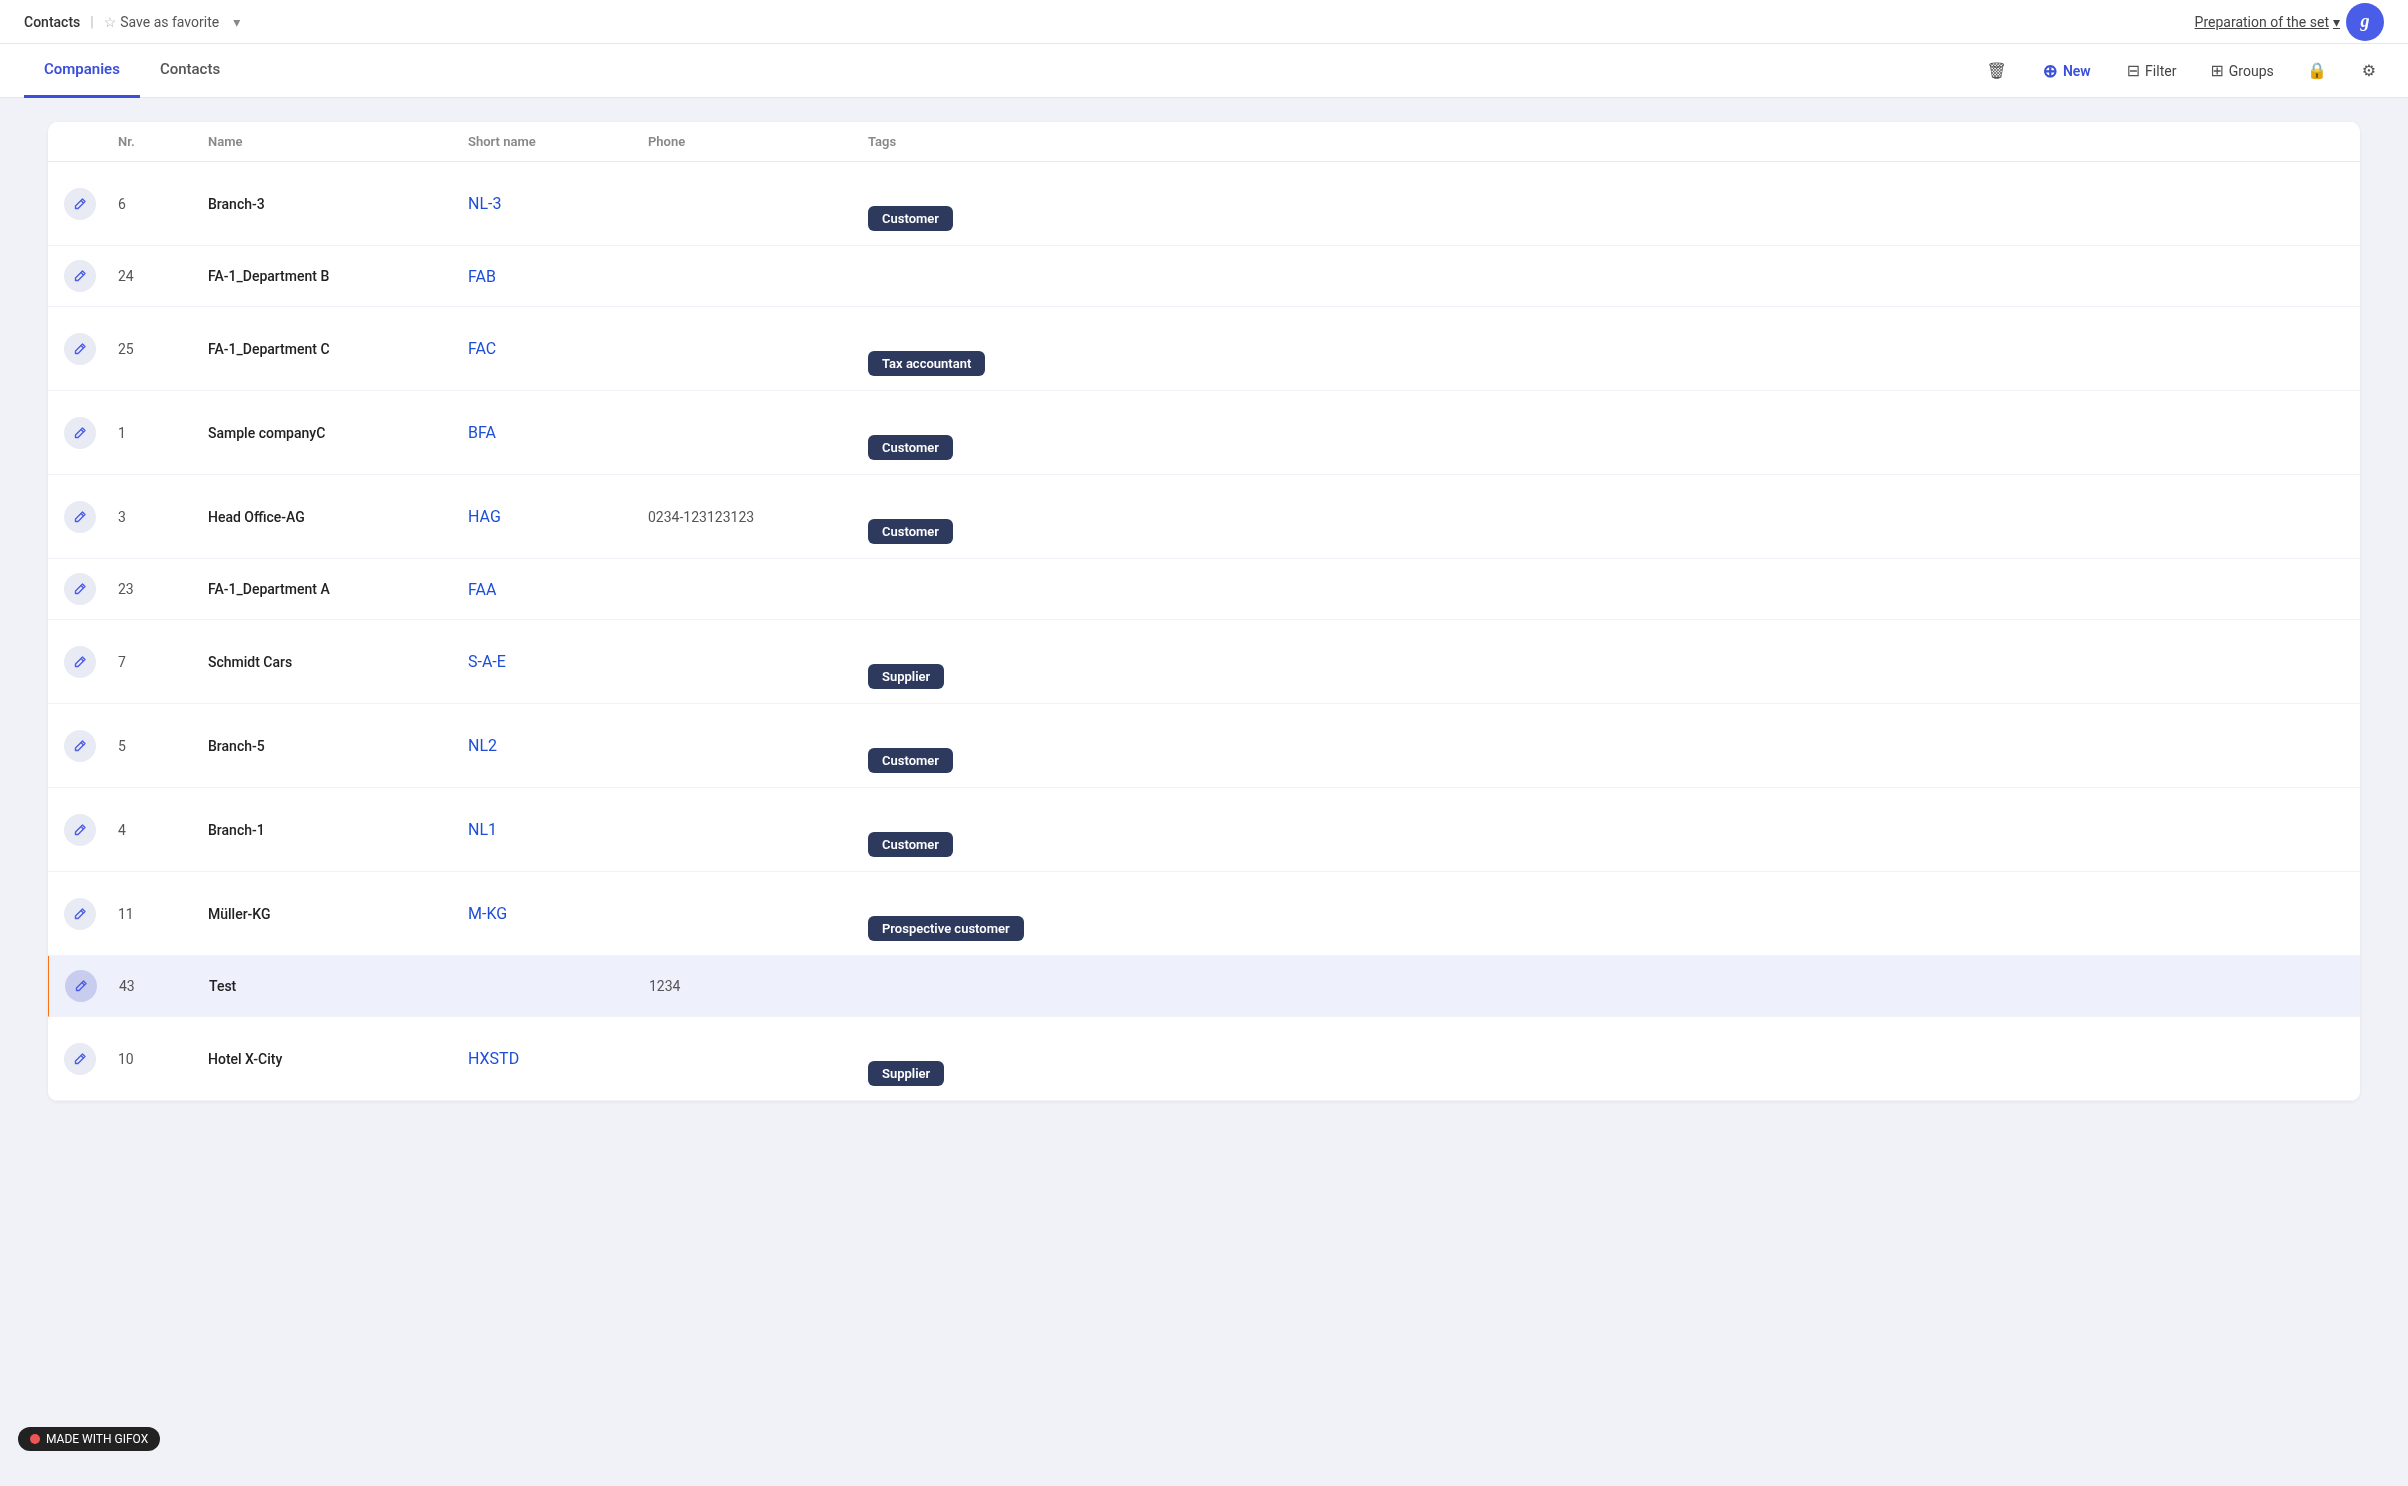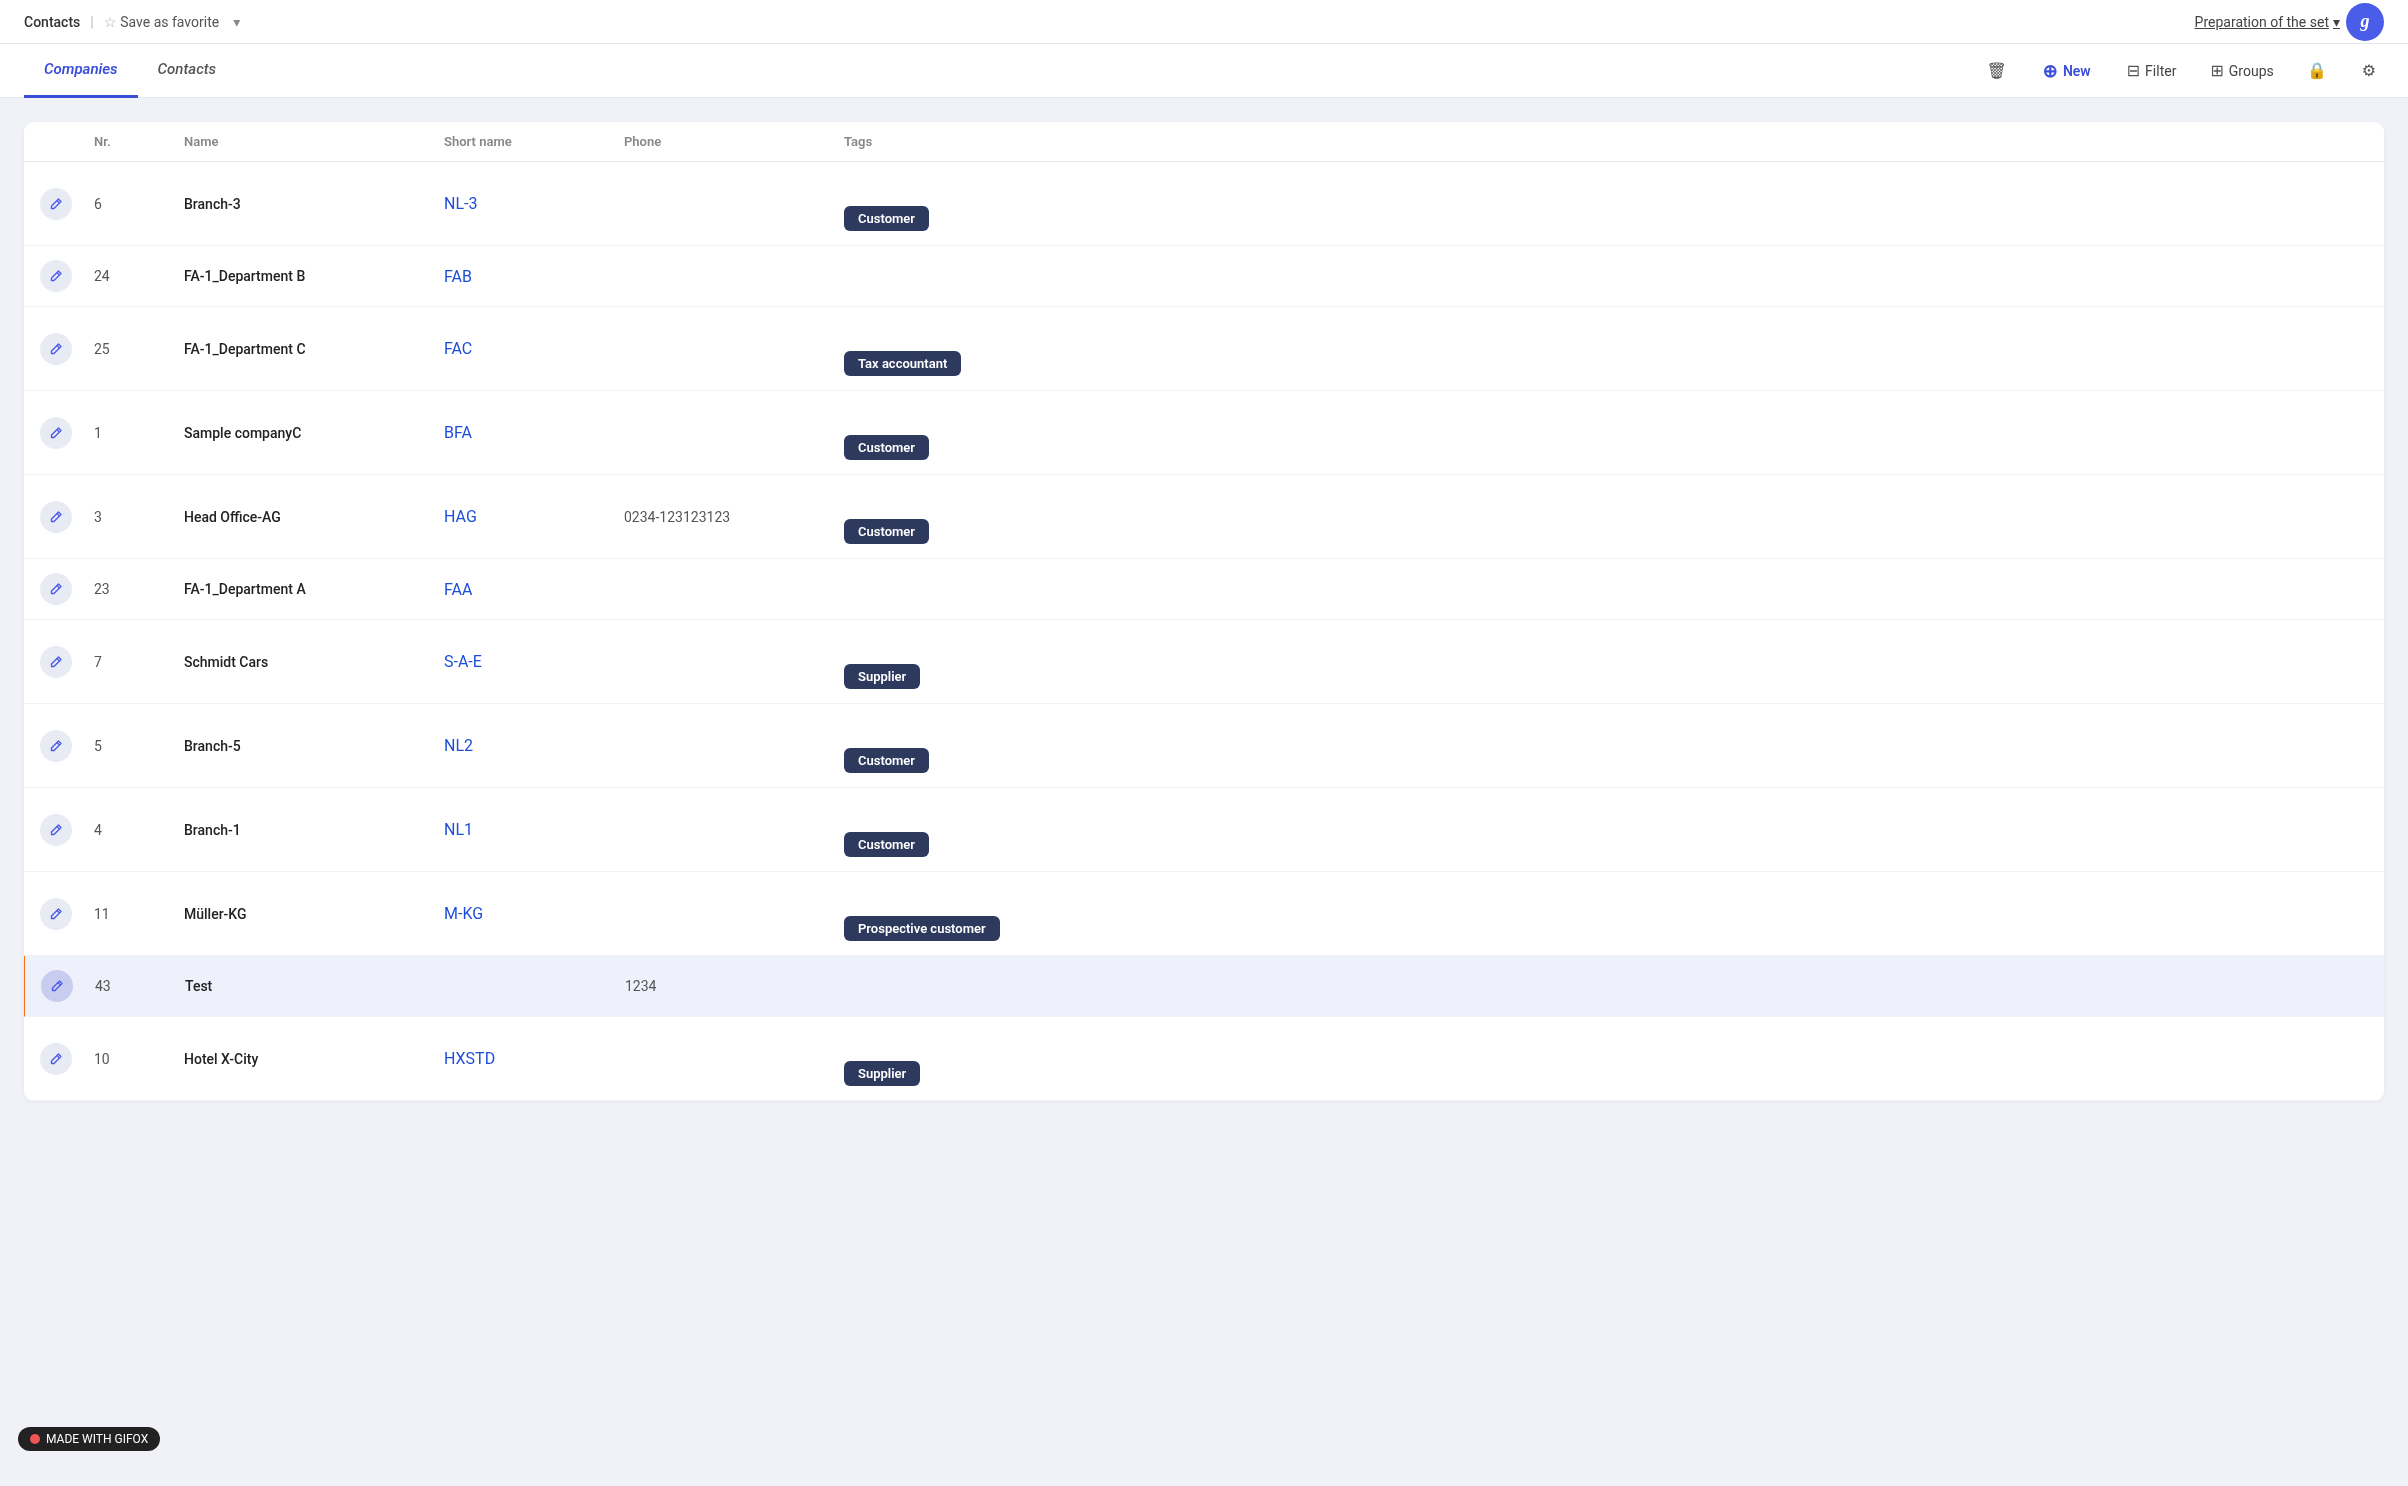--- a/index.html
+++ b/index.html
@@ -87,21 +87,20 @@
     .nav-tab {
       padding: 0 20px;
       height: 54px;
       display: flex;
       align-items: center;
       font-size: 15px;
       font-weight: 500;
       color: #555;
       cursor: pointer;
       border-bottom: 3px solid transparent;
-      font-style: italic;
     }
     .nav-tab.active {
       color: #3b4fd8;
       border-bottom: 3px solid #3b4fd8;
       font-weight: 600;
     }
     .nav-actions {
       display: flex;
       align-items: center;
       gap: 18px;
@@ -130,21 +129,21 @@
       cursor: pointer;
       padding: 5px 10px;
       border-radius: 5px;
     }
     .new-btn .icon {
       font-size: 18px;
       color: #3b4fd8;
     }
 
     .content {
-      padding: 24px 24px;
+      padding: 24px 48px;
     }
     .list-container {
       background: #fff;
       border-radius: 10px;
       overflow: hidden;
       box-shadow: 0 1px 4px rgba(0,0,0,0.06);
     }
     .list-header {
       display: grid;
       grid-template-columns: 54px 90px 260px 180px 220px 1fr;

